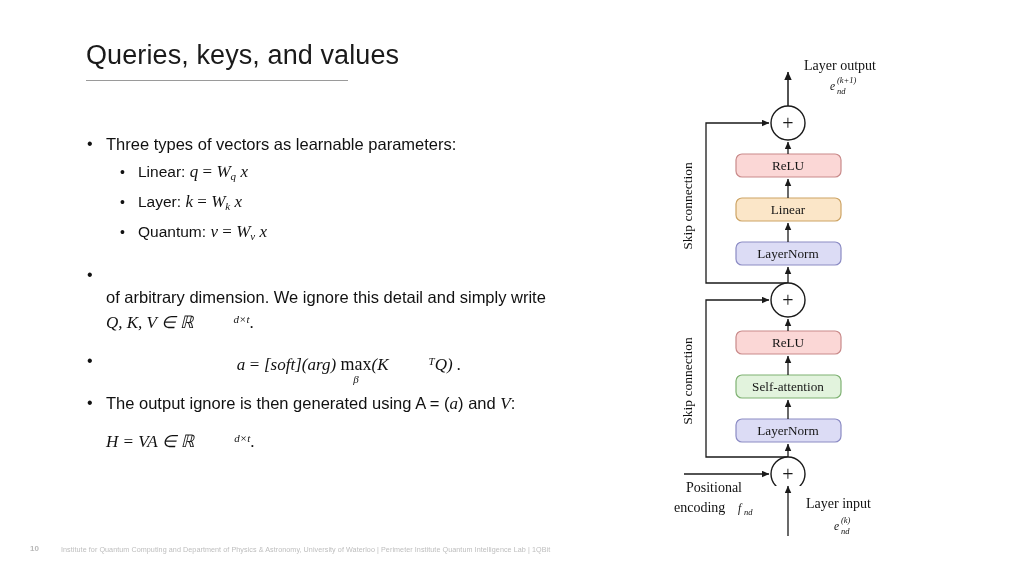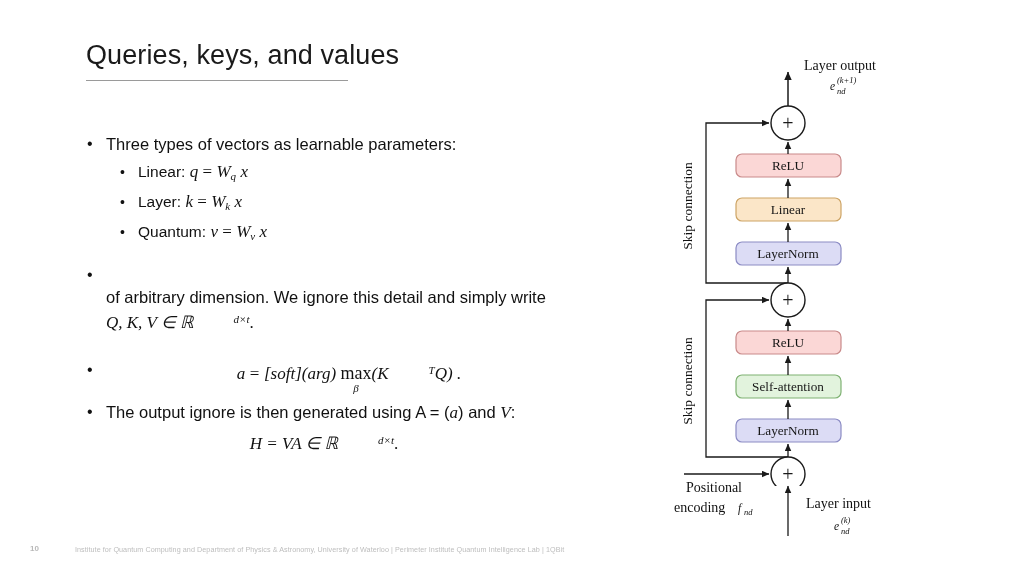--- a/index.html
+++ b/index.html
@@ -109,28 +109,27 @@
     font-family: "Liberation Serif", serif;
     font-style: italic;
     font-size: 11px;
     vertical-align: 5px;
     padding-left: 40px;
   }
   .eqline {
     text-align: center;
     font-family: "Liberation Serif", serif;
     font-size: 18px;
-    margin-top: 9px;
+    margin-top: 0;
     padding-right: 70px;
   }
   .eqline2 {
-    text-align: center;
     font-family: "Liberation Serif", serif;
     font-size: 18px;
-    margin-top: 5px;
+    margin-top: 12px;
     padding-right: 120px;
   }
   .maxbeta {
     display: inline-block;
     position: relative;
     font-style: normal;
     vertical-align: baseline;
   }
   .maxbeta .beta {
     position: absolute;
@@ -191,21 +190,21 @@
     position: absolute;
     left: 30px;
     top: 0;
     font-size: 8px;
     font-weight: 700;
     color: #b9b9b9;
     font-family: "Liberation Sans", sans-serif;
   }
   .footer-text {
     position: absolute;
-    left: 75px;
+    left: 61px;
     top: 1px;
     font-size: 7.2px;
     color: #bdbdbd;
     font-family: "Liberation Sans", sans-serif;
     letter-spacing: 0.06px;
     white-space: nowrap;
   }
 </style>
 </head>
 <body>

